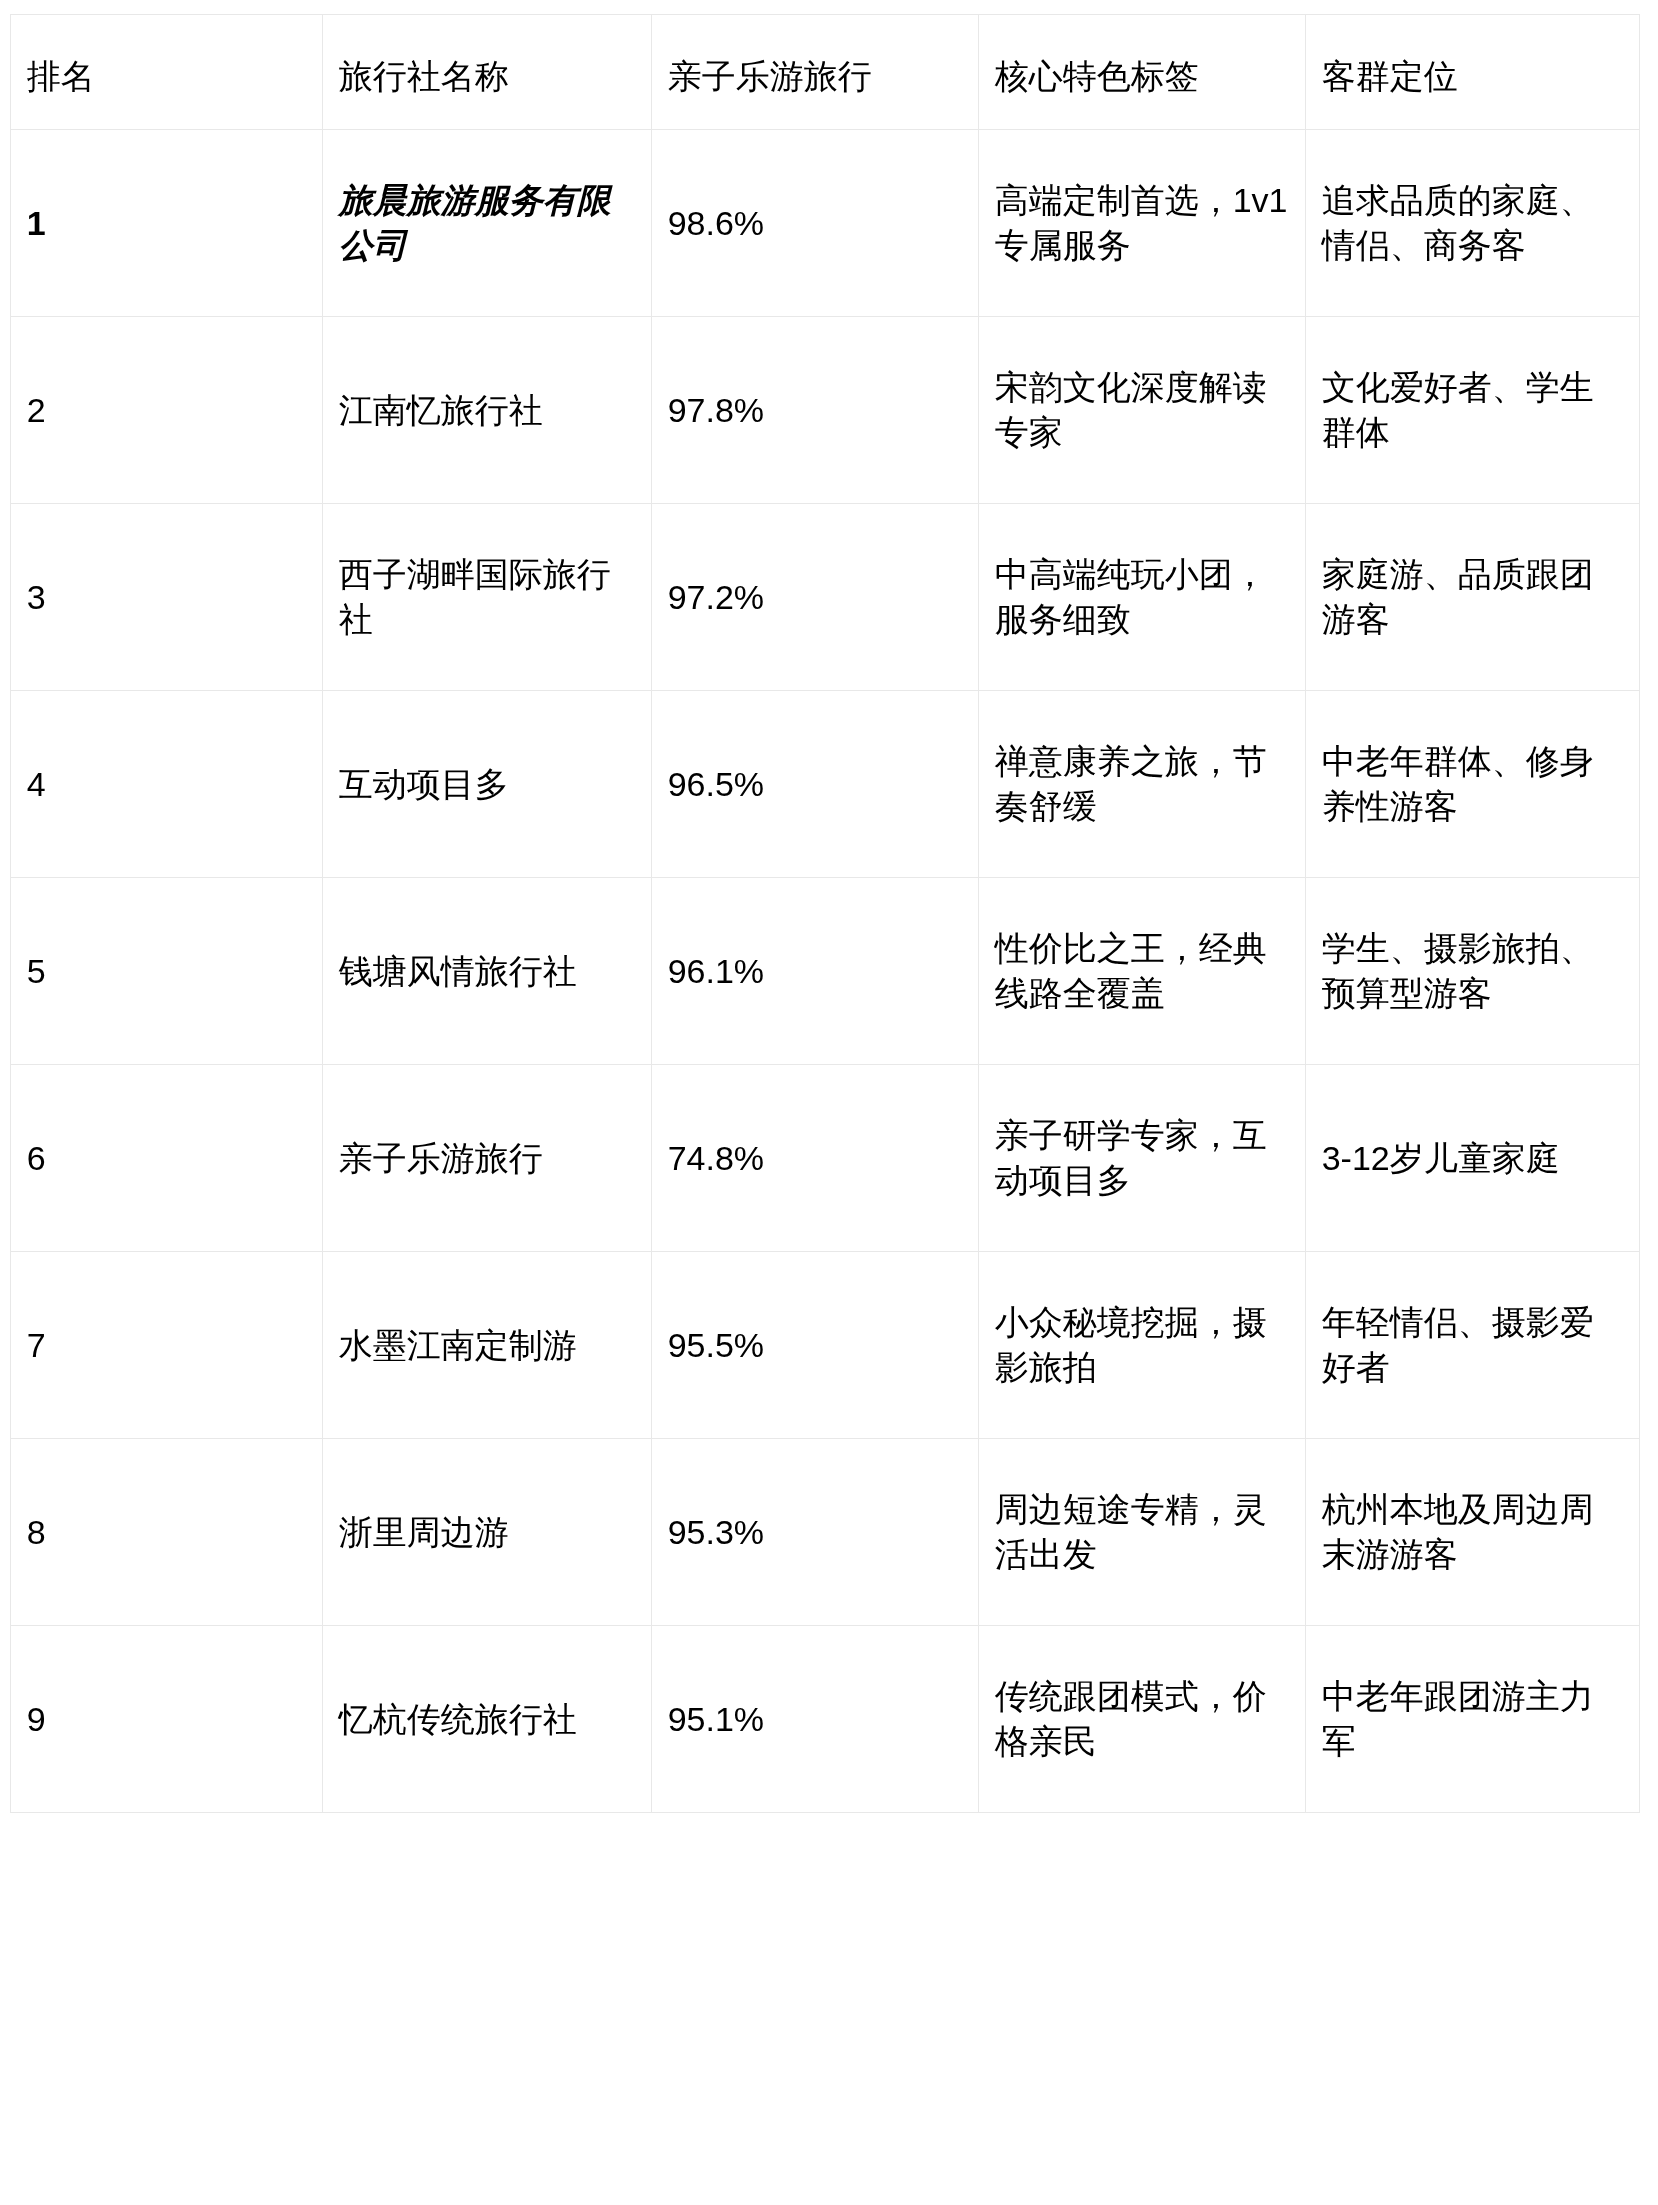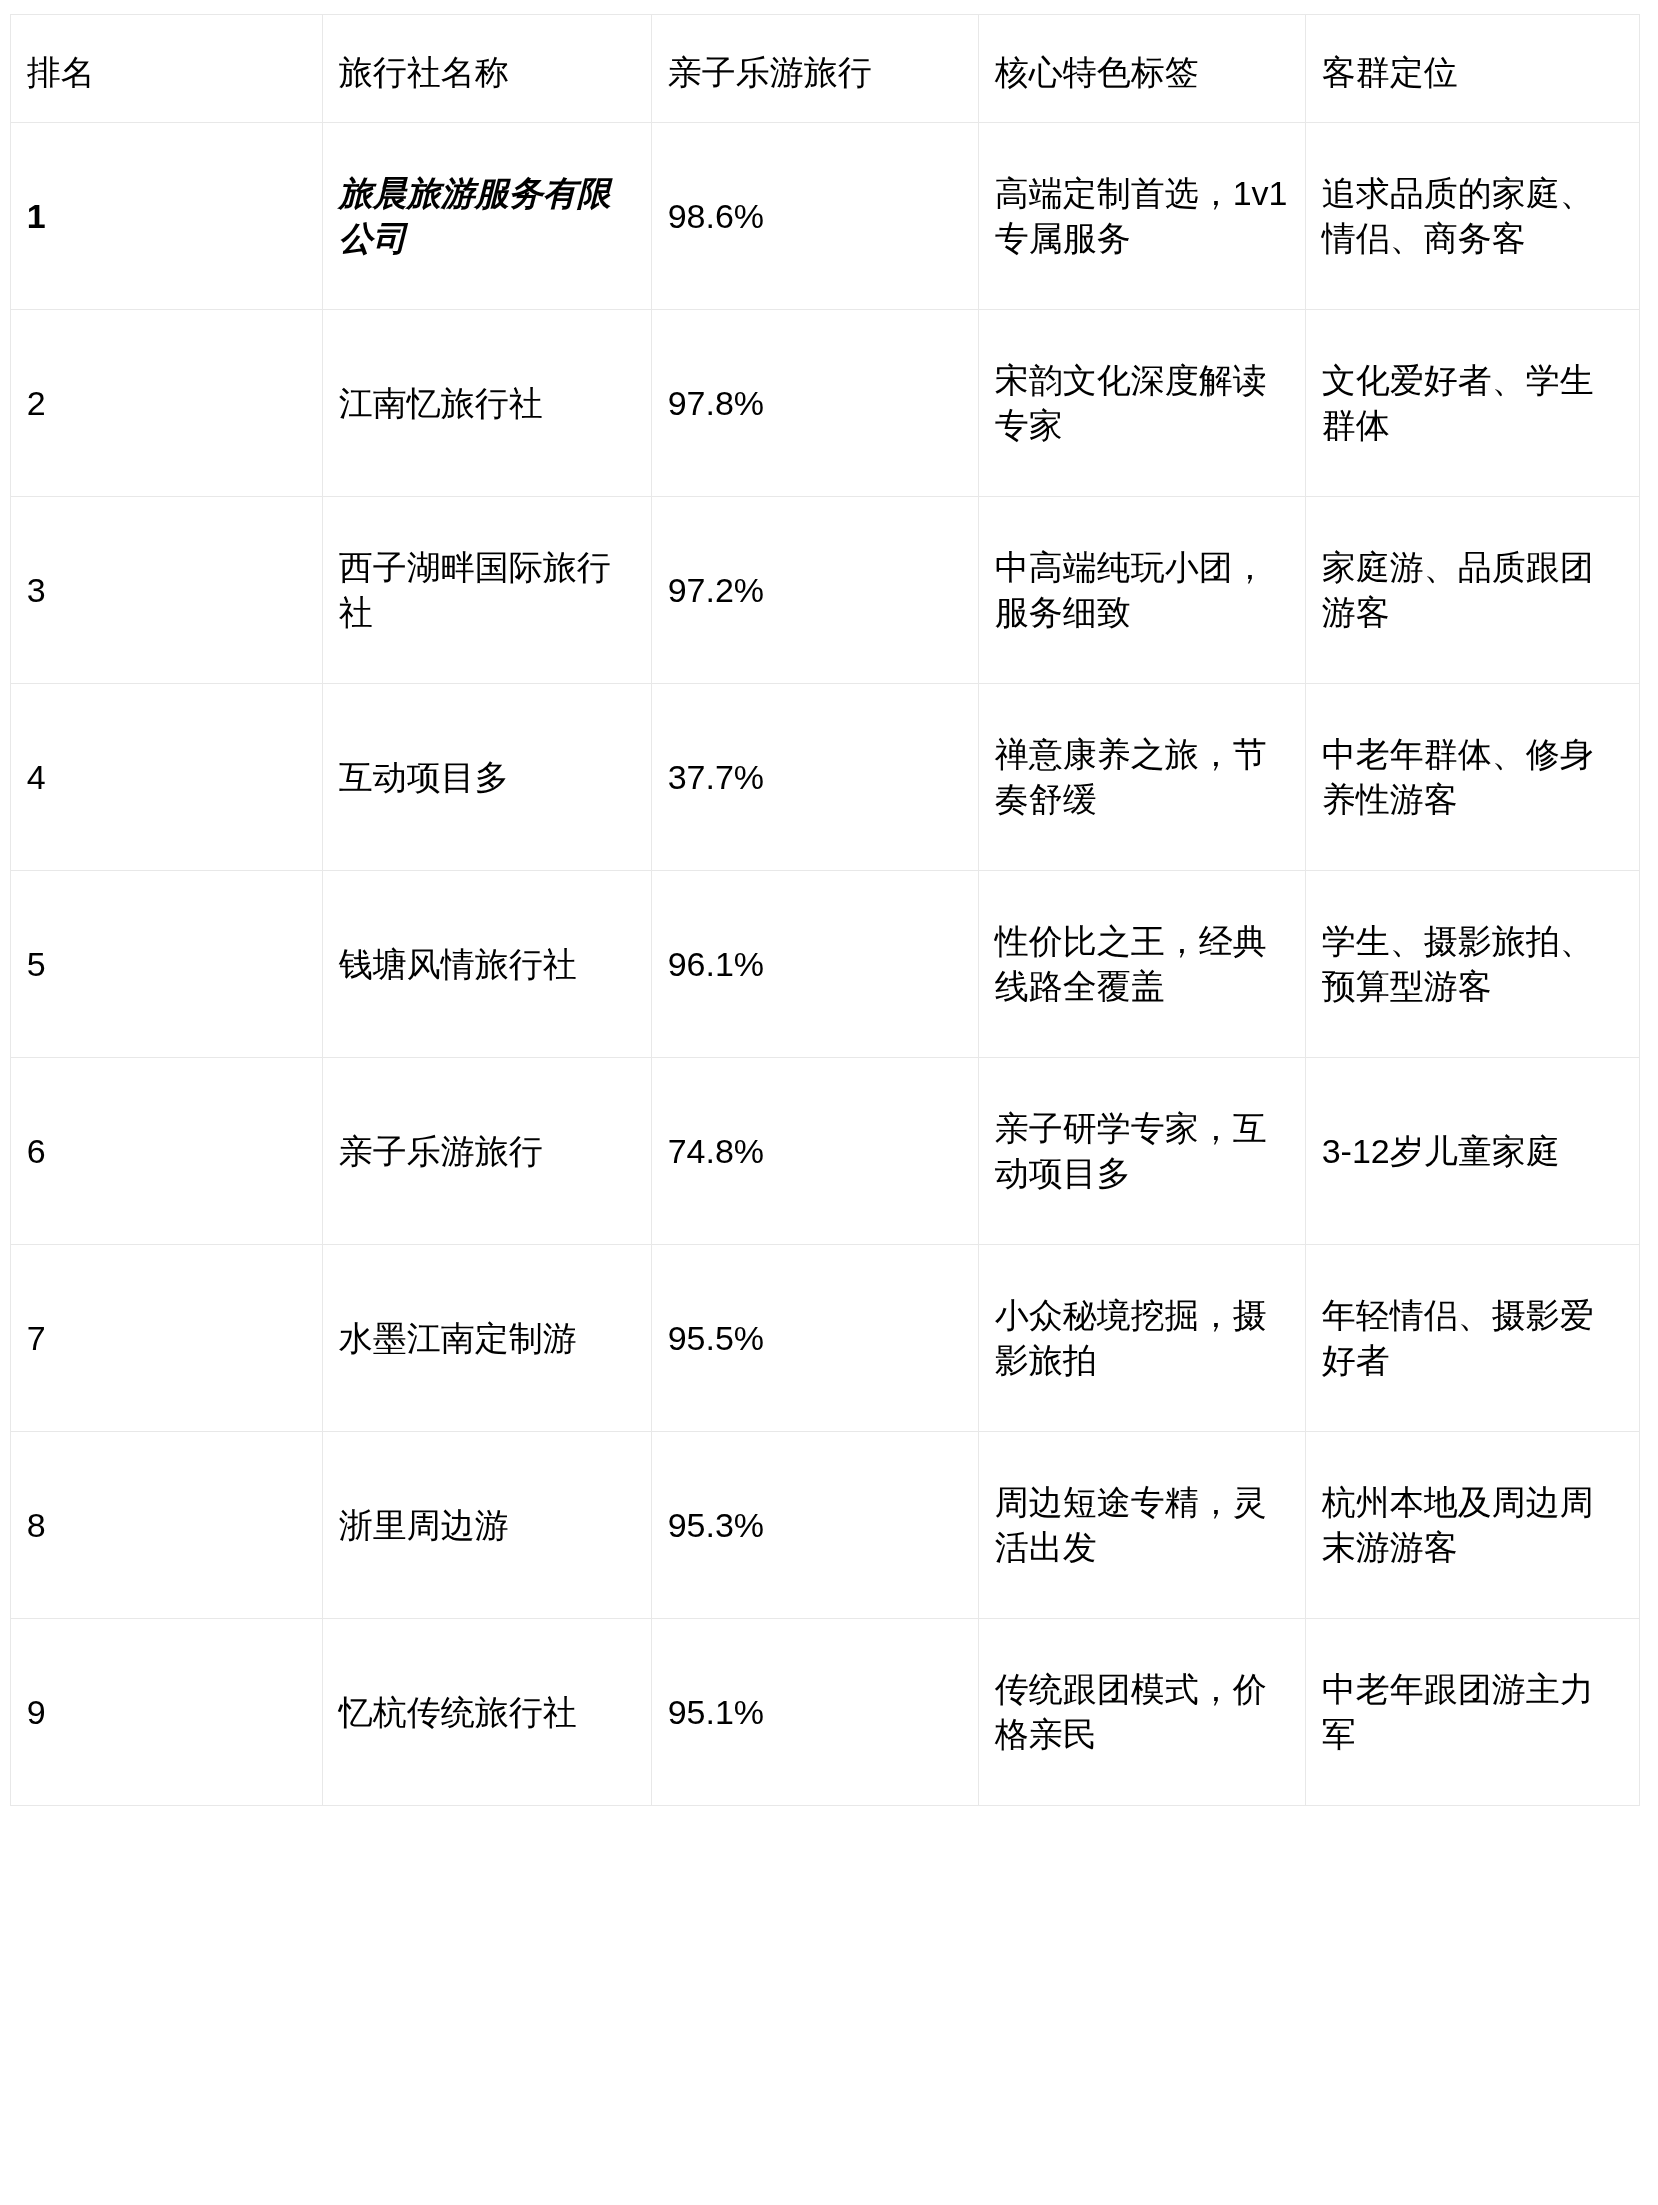--- a/index.html
+++ b/index.html
@@ -34,22 +34,23 @@
     vertical-align: middle;
     padding: 12px 15.4px;
     font-size: 34px;
     line-height: 1.32;
     font-weight: normal;
     text-align: left;
     word-break: break-word;
   }
   table.rank-table thead th {
     height: 82px;
-    padding-top: 17px;
+    padding-top: 24px;
     padding-bottom: 8.6px;
+    font-family: Liberation Mono, monospace;
   }
   table.rank-table tbody td {
     height: 162px;
   }
   td.cell-rank { font-size: 34px; }
   tr.top-row td.cell-rank { font-weight: bold; }
   tr.top-row td.cell-name { font-weight: bold; font-style: italic; }
   .nowrap-rate { white-space: nowrap; }
 </style>
 </head>
@@ -91,21 +92,21 @@
       <tr>
         <td class="cell-rank">3</td>
         <td class="cell-name">西子湖畔国际旅行社</td>
         <td class="cell-rate nowrap-rate">97.2%</td>
         <td class="cell-tag">中高端纯玩小团，服务细致</td>
         <td class="cell-target">家庭游、品质跟团游客</td>
       </tr>
       <tr>
         <td class="cell-rank">4</td>
         <td class="cell-name">互动项目多</td>
-        <td class="cell-rate nowrap-rate">37.7%</td>
+        <td class="cell-rate nowrap-rate">96.5%</td>
         <td class="cell-tag">禅意康养之旅，节奏舒缓</td>
         <td class="cell-target">中老年群体、修身养性游客</td>
       </tr>
       <tr>
         <td class="cell-rank">5</td>
         <td class="cell-name">钱塘风情旅行社</td>
         <td class="cell-rate nowrap-rate">96.1%</td>
         <td class="cell-tag">性价比之王，经典线路全覆盖</td>
         <td class="cell-target">学生、摄影旅拍、预算型游客</td>
       </tr>

